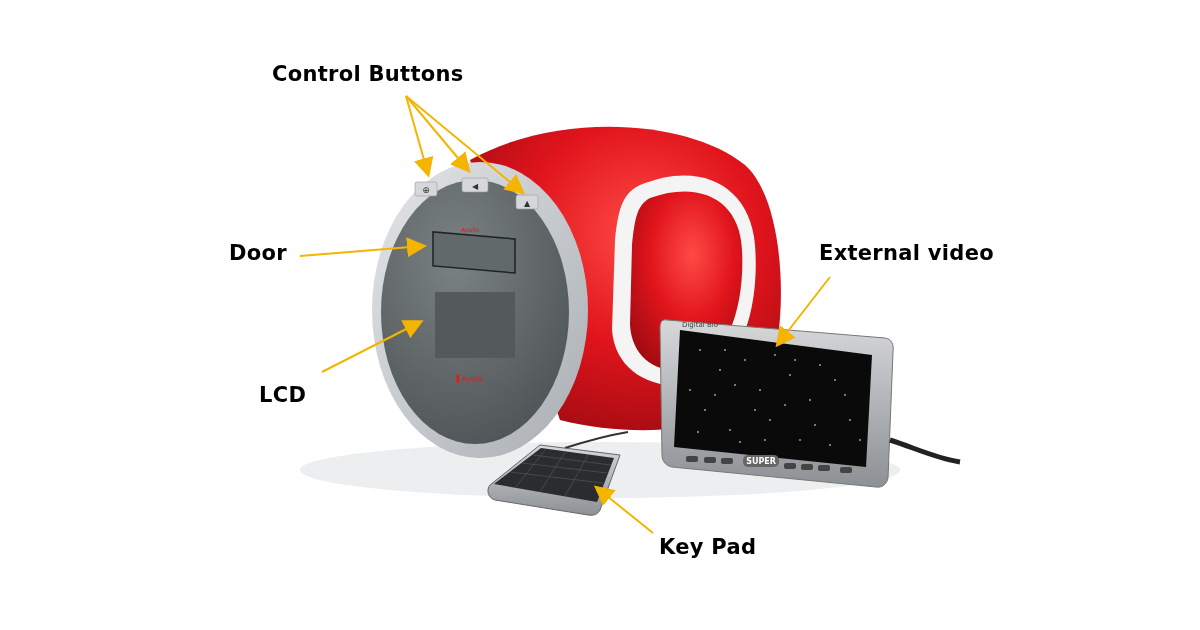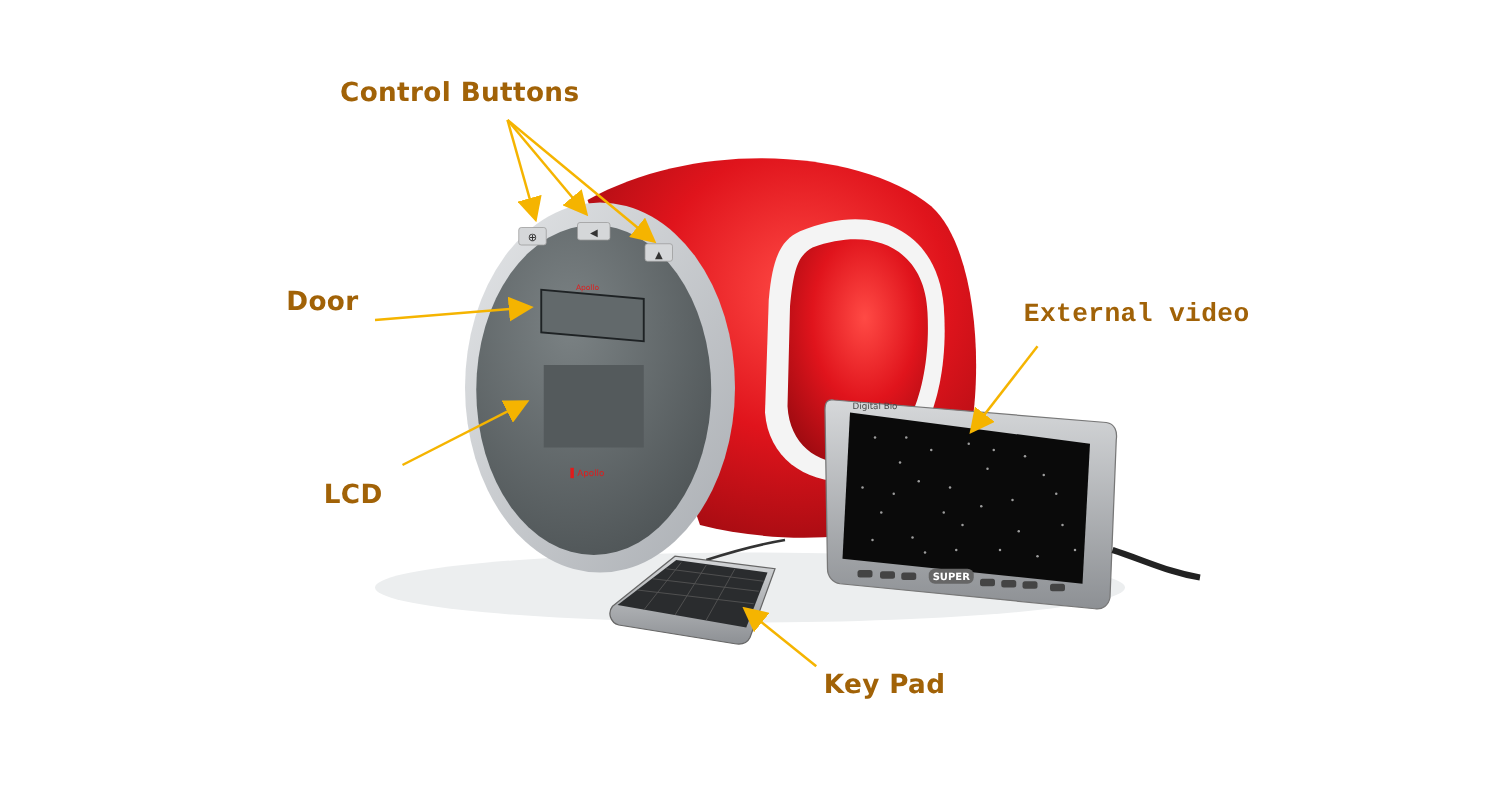--- a/index.html
+++ b/index.html
@@ -1,17 +1,17 @@
 <!DOCTYPE html>
 <html><head>
 <meta charset="utf-8">
 <style>
   html,body{margin:0;padding:0;background:#fff;}
   body{width:1200px;height:630px;position:relative;overflow:hidden;font-family:"DejaVu Sans","Liberation Sans",sans-serif;}
-  .label{position:absolute;color:#a16207;font-weight:bold;font-size:21px;white-space:nowrap;letter-spacing:0.3px;}
+  .label{position:absolute;color:#000000;font-weight:bold;font-size:21px;white-space:nowrap;letter-spacing:0.3px;}
   svg.scene{position:absolute;left:0;top:0;}
 </style>
 </head>
 <body>
 
 <svg class="scene" width="1200" height="630" viewBox="0 0 1200 630">
   <defs>
     <radialGradient id="redBody" cx="0.55" cy="0.35" r="0.75">
       <stop offset="0" stop-color="#ff4a45"></stop>
       <stop offset="0.5" stop-color="#e0141c"></stop>
@@ -122,16 +122,16 @@
     <line x1="406" y1="96" x2="468" y2="170" marker-end="url(#arr)"></line>
     <line x1="406" y1="96" x2="522" y2="192" marker-end="url(#arr)"></line>
     <line x1="300" y1="256" x2="423" y2="246" marker-end="url(#arr)"></line>
     <line x1="322" y1="372" x2="420" y2="322" marker-end="url(#arr)"></line>
     <line x1="830" y1="277" x2="778" y2="344" marker-end="url(#arr)"></line>
     <line x1="653" y1="533" x2="597" y2="488" marker-end="url(#arr)"></line>
   </g>
 </svg>
 
 <div class="label" style="left:272px;top:62px;">Control Buttons</div>
-<div class="label" style="left:229px;top:229px;">Door</div>
+<div class="label" style="left:229px;top:241px;">Door</div>
 <div class="label" style="left:259px;top:357px;margin-top:26px;">LCD</div>
-<div class="label" style="left:819px;top:241px;font-family:Liberation Mono, monospace;">External video</div>
+<div class="label" style="left:819px;top:241px;">External video</div>
 <div class="label" style="left:659px;top:535px;">Key Pad</div>
 
 </body></html>

